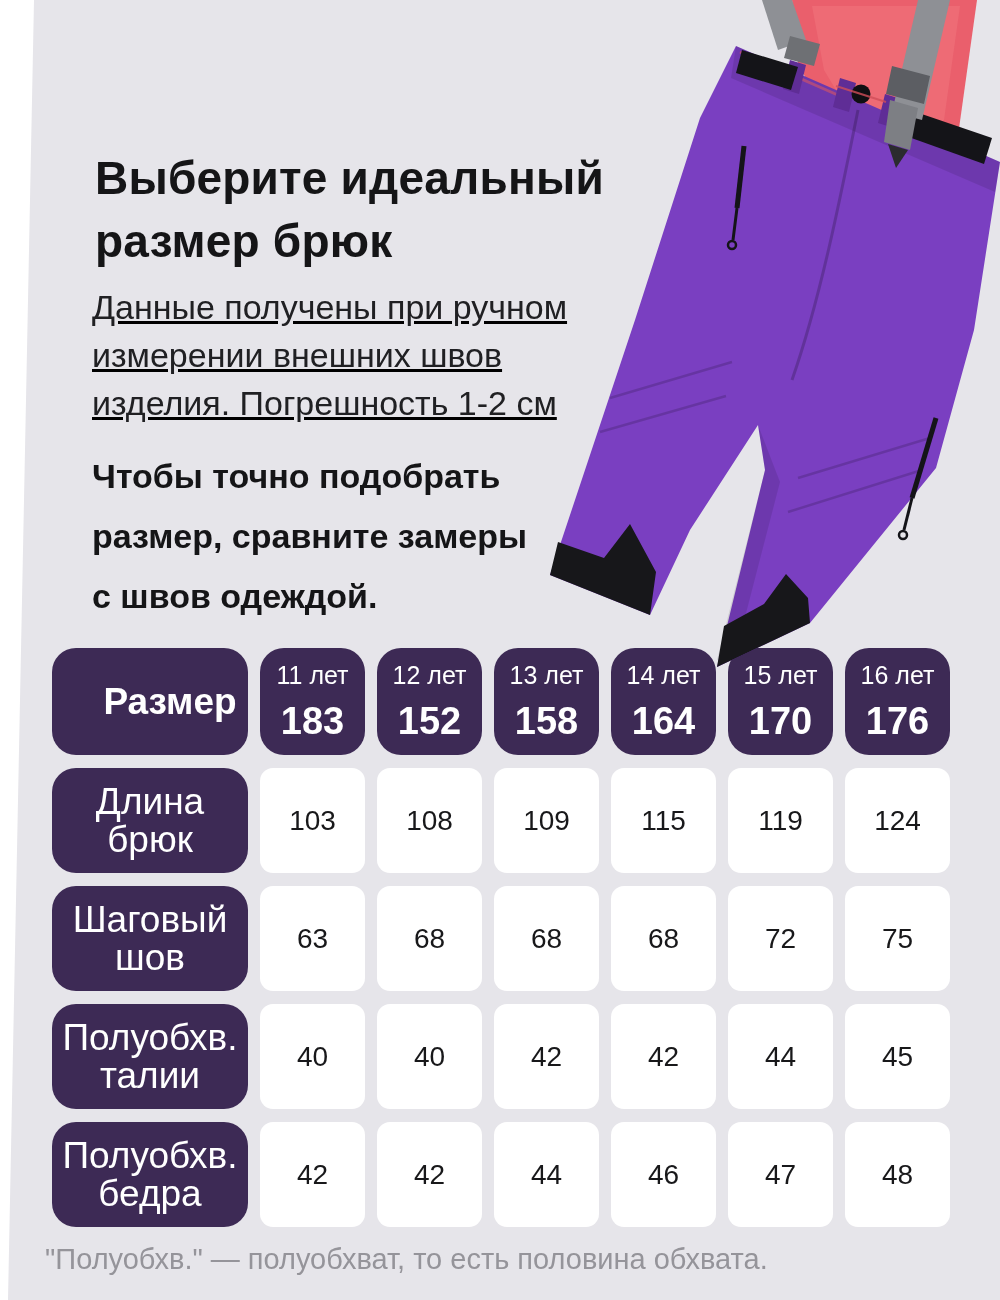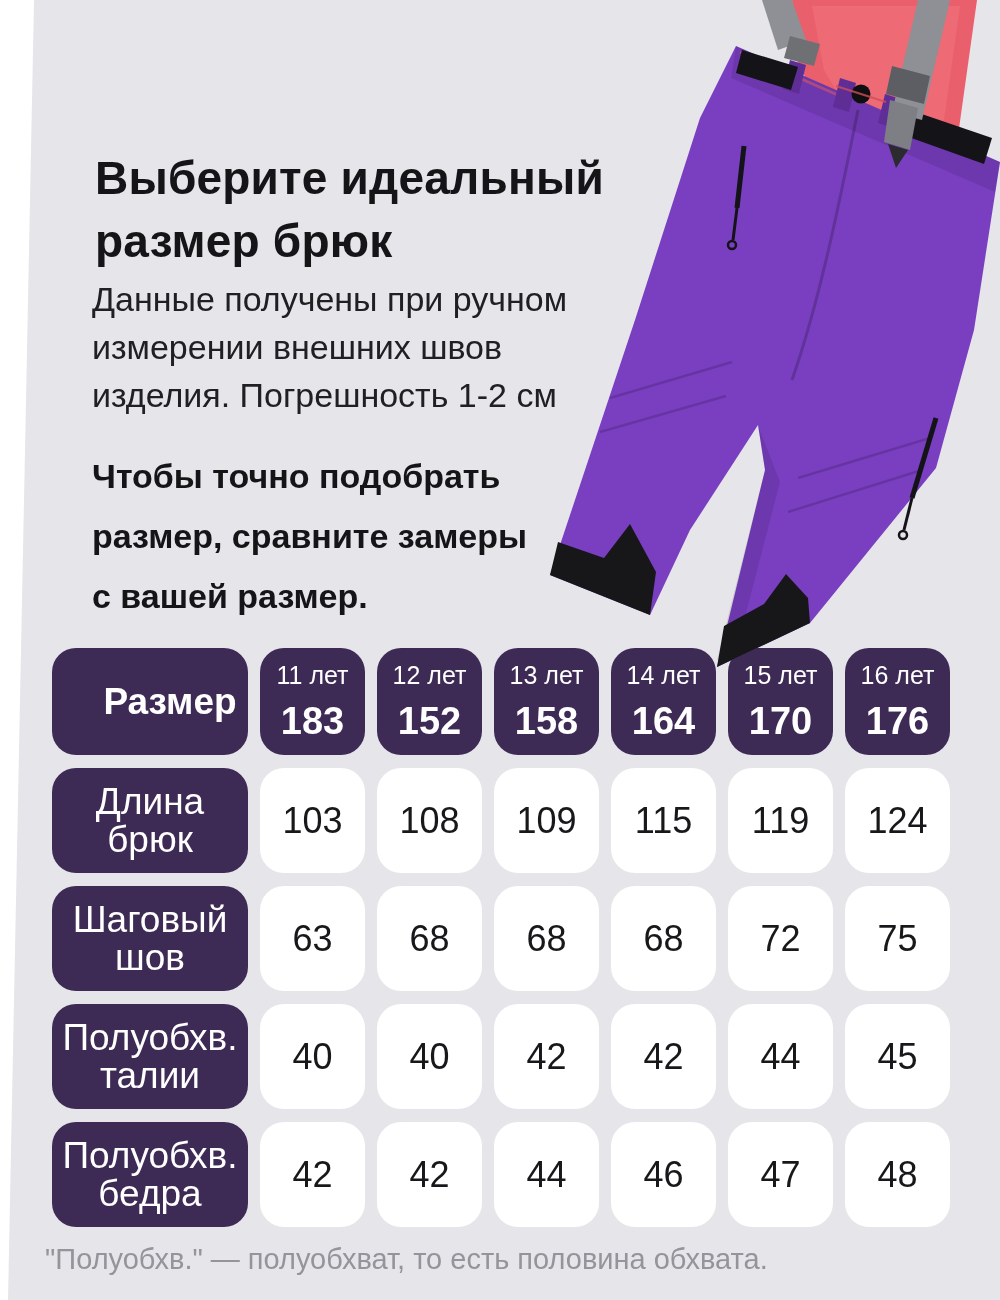--- a/index.html
+++ b/index.html
@@ -2,36 +2,36 @@
 <html><head>
 <meta charset="utf-8">
 <style>
   html,body{margin:0;padding:0;}
   body{width:1000px;height:1300px;background:#ffffff;font-family:"Liberation Sans","DejaVu Sans",sans-serif;}
   .page{position:relative;width:976px;height:1300px;overflow:hidden;background:#ffffff;padding-left:29px;}
   .bg{position:absolute;inset:0;background:#e6e5ea;
       clip-path:polygon(34px 0,1000px 0,1000px 1300px,8px 1300px);}
   .copy{position:absolute;left:95px;top:147px;z-index:2;}
   .title{font-size:46px;line-height:63px;font-weight:700;color:#151517;letter-spacing:.2px;white-space:nowrap;}
-  .intro{position:absolute;left:92px;top:275px;z-index:2;}
+  .intro{position:absolute;left:92px;top:283px;z-index:2;text-decoration:underline;}
   .intro div{font-size:34px;line-height:48px;font-weight:400;color:#202023;white-space:nowrap;}
   .note{position:absolute;left:92px;top:440px;z-index:2;}
   .note div{font-size:34px;line-height:48px;font-weight:700;color:#151517;white-space:nowrap;margin-top:12px;}
   .pants{position:absolute;left:540px;top:0;width:460px;height:680px;z-index:5;pointer-events:none;}
   .size-table{position:absolute;left:52px;top:648px;z-index:3;display:grid;
       grid-template-columns:196px repeat(6,105px);
       grid-template-rows:107px repeat(4,105px);
       gap:13px 12px;}
   .cell{border-radius:24px;display:flex;flex-direction:column;align-items:center;justify-content:center;}
   .hc,.lc{background:#3d2a55;color:#ffffff;}
   .corner span{font-size:37px;font-weight:700;margin-left:40px;}
   .age{font-size:25px;font-weight:400;margin-bottom:10px;}
   .hnum{font-size:38px;font-weight:700;}
   .lc span{font-size:37px;font-weight:400;line-height:38px;}
-  .vc{background:#ffffff;color:#18181a;font-size:36px;font-weight:500;}
+  .vc{background:#ffffff;color:#18181a;font-size:28px;font-weight:500;border-radius:13px;}
   .footnote{position:absolute;left:45px;top:1243px;z-index:2;font-size:29px;font-weight:400;color:#95949a;white-space:nowrap;}
 </style>
 </head>
 <body>
 
 <div class="page">
   <div class="bg"></div>
 
   <div class="copy">
     <div class="title">
@@ -42,21 +42,21 @@
 
   <div class="intro">
     <div>Данные получены при ручном</div>
     <div>измерении внешних швов</div>
     <div>изделия. Погрешность 1-2 см</div>
   </div>
 
   <div class="note">
     <div>Чтобы точно подобрать</div>
     <div>размер, сравните замеры</div>
-    <div>с вашей размер.</div>
+    <div>с швов одеждой.</div>
   </div>
 
   <svg class="pants" viewBox="0 0 460 680" xmlns="http://www.w3.org/2000/svg" aria-hidden="true">
 
     <path d="M252,0 L437,0 L416,150 L340,214 L258,64 Z" fill="#ea5f6c"></path>
     <path d="M272,6 L420,6 L404,120 L344,170 L284,70 Z" fill="#f0747e" opacity="0.55"></path>
 
     <path d="M196,46 L460,162 L434,330 L396,468 L270,623 L177,667 L225,470 L218,425 L150,530 L110,615 L10,575 L95,320 L160,118 Z" fill="#7a3fc1"></path>
 
     <path d="M196,46 L460,162 L455,192 L191,78 Z" fill="rgba(0,0,0,0.10)"></path>

